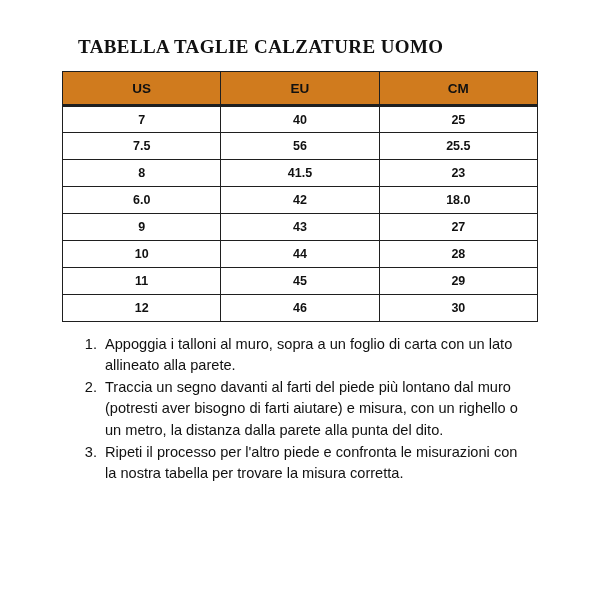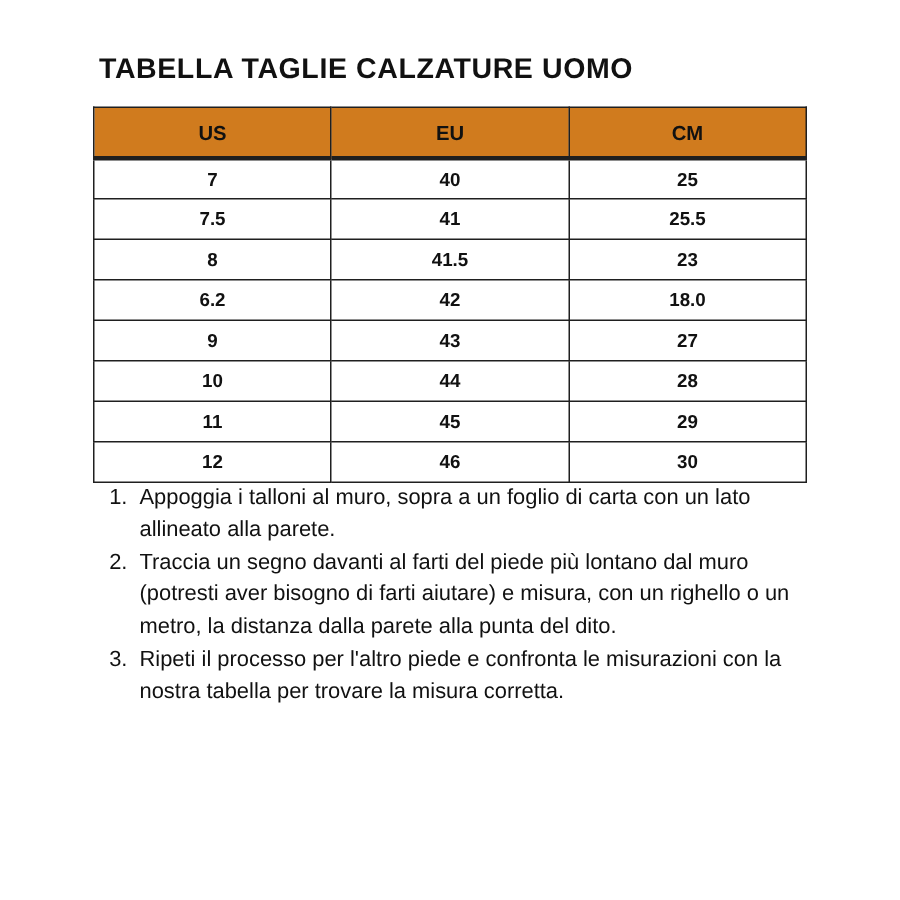--- a/index.html
+++ b/index.html
@@ -13,21 +13,22 @@
   body{
     width:600px;height:600px;
     background:var(--background);
     color:var(--text);
     font-family:"Liberation Sans","DejaVu Sans",sans-serif;
     overflow:hidden;
   }
   .page{padding:36px 62px 0 62px;}
   .chart-title{
     font-size:19px;font-weight:bold;letter-spacing:.4px;
-    margin:0 0 13px 4px;
+    margin:0 0 13px 16px;
+    font-family:Liberation Serif, serif;
   }
   table.size-table{
     border-collapse:collapse;
     width:476px;
     table-layout:fixed;
   }
   .size-table th,.size-table td{
     border:1.5px solid var(--border);
     text-align:center;vertical-align:middle;
     padding:0;
@@ -40,21 +41,21 @@
   }
   .size-table td{
     font-size:12.5px;font-weight:bold;
     height:27px;
   }
   .section-title{
     font-size:21px;font-weight:bold;letter-spacing:.2px;
     margin:23px 0 9px 0;
   }
   ol.instructions{
-    margin:0;padding-left:27px;
+    margin:12px;padding-left:27px;
     font-size:14.6px;line-height:1.45;
   }
   ol.instructions li{padding-left:4px;margin:0 0 1px 0;}
 </style>
 </head>
 <body>
 
 <div class="page">
 
   <h1 class="chart-title">TABELLA TAGLIE CALZATURE UOMO</h1>
@@ -68,30 +69,30 @@
       </tr>
     </thead>
     <tbody>
       <tr>
         <td>7</td>
         <td>40</td>
         <td>25</td>
       </tr>
       <tr>
         <td>7.5</td>
-        <td>41</td>
+        <td>56</td>
         <td>25.5</td>
       </tr>
       <tr>
         <td>8</td>
         <td>41.5</td>
         <td>23</td>
       </tr>
       <tr>
-        <td>6.2</td>
+        <td>6.0</td>
         <td>42</td>
         <td>18.0</td>
       </tr>
       <tr>
         <td>9</td>
         <td>43</td>
         <td>27</td>
       </tr>
       <tr>
         <td>10</td>

